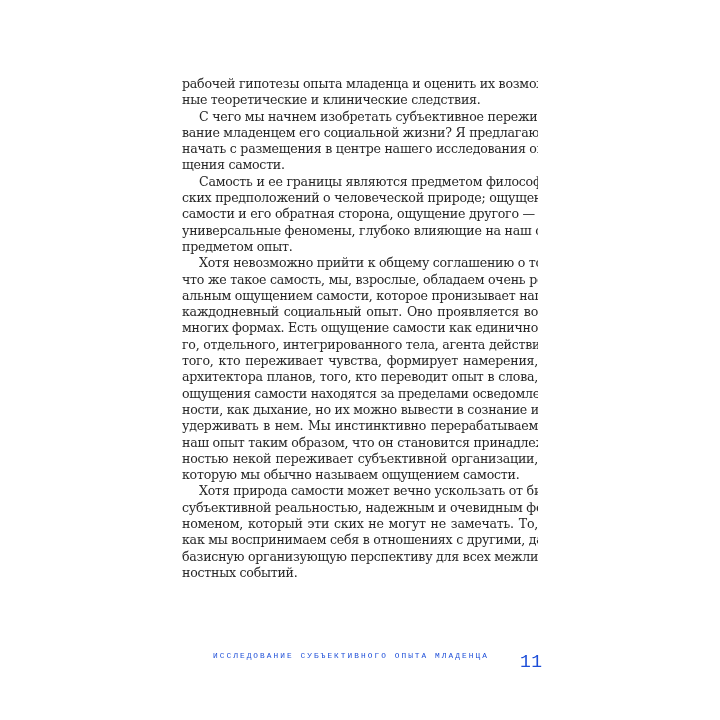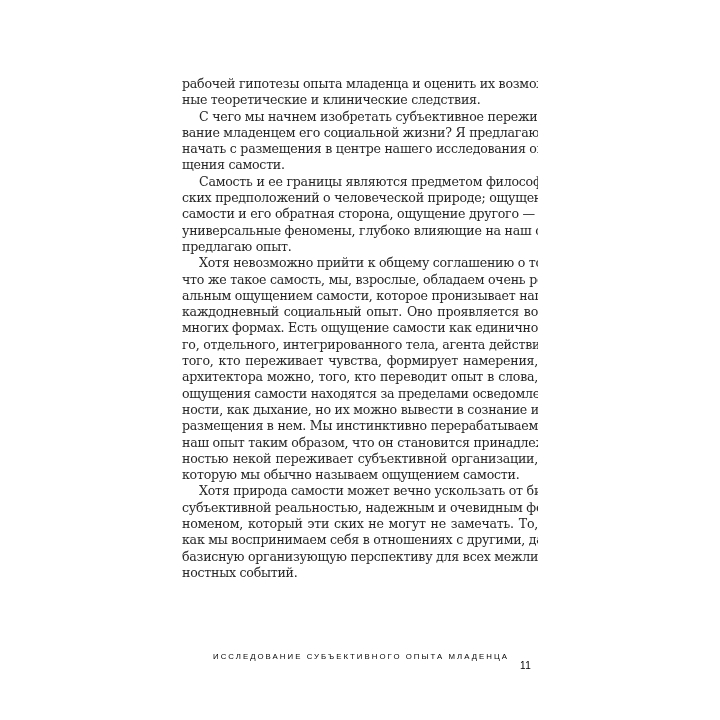--- a/index.html
+++ b/index.html
@@ -44,67 +44,67 @@
   }
   .line.indent {
     padding-left: 17px;
   }
   .footer {
     position: absolute;
     left: 213px;
     top: 648px;
     width: 330px;
     height: 16px;
-    font-family: Liberation Sans, sans-serif;
-    color: #000000;
+    font-family: Liberation Mono, monospace;
+    color: #1d4ed8;
   }
   .running-head {
     position: absolute;
     left: 0;
     top: 4px;
     font-size: 7.8px;
     letter-spacing: 2.05px;
     text-transform: uppercase;
     white-space: nowrap;
   }
   .page-number {
     position: absolute;
     left: 307px;
-    top: 12px;
-    font-size: 10px;
+    top: 4px;
+    font-size: 18px;
     letter-spacing: 0.5px;
   }
 </style>
 </head>
 <body>
 
 <div class="page">
   <div class="text-block">
     <span class="line">рабочей гипотезы опыта младенца и оценить их возмож-</span>
     <span class="line last">ные теоретические и клинические следствия.</span>
     <span class="line indent">С чего мы начнем изобретать субъективное пережи-</span>
     <span class="line">вание младенцем его социальной жизни? Я предлагаю</span>
     <span class="line">начать с размещения в центре нашего исследования ощу-</span>
     <span class="line last">щения самости.</span>
     <span class="line indent">Самость и ее границы являются предметом философ-</span>
     <span class="line">ских предположений о человеческой природе; ощущение</span>
     <span class="line">самости и его обратная сторона, ощущение другого — это</span>
     <span class="line">универсальные феномены, глубоко влияющие на наш со-</span>
-    <span class="line last">предлагаю опыт.</span>
+    <span class="line last">предметом опыт.</span>
     <span class="line indent">Хотя невозможно прийти к общему соглашению о том,</span>
     <span class="line">что же такое самость, мы, взрослые, обладаем очень ре-</span>
     <span class="line">альным ощущением самости, которое пронизывает наш</span>
     <span class="line">каждодневный социальный опыт. Оно проявляется во</span>
     <span class="line">многих формах. Есть ощущение самости как единично-</span>
     <span class="line">го, отдельного, интегрированного тела, агента действия,</span>
     <span class="line">того, кто переживает чувства, формирует намерения,</span>
-    <span class="line">архитектора можно, того, кто переводит опыт в слова,</span>
+    <span class="line">архитектора планов, того, кто переводит опыт в слова,</span>
     <span class="line">ощущения самости находятся за пределами осведомлен-</span>
     <span class="line">ности, как дыхание, но их можно вывести в сознание и</span>
-    <span class="line">размещения в нем. Мы инстинктивно перерабатываем</span>
+    <span class="line">удерживать в нем. Мы инстинктивно перерабатываем</span>
     <span class="line">наш опыт таким образом, что он становится принадлеж-</span>
     <span class="line">ностью некой переживает субъективной организации,</span>
     <span class="line last">которую мы обычно называем ощущением самости.</span>
     <span class="line indent">Хотя природа самости может вечно ускользать от бихе-</span>
     <span class="line">субъективной реальностью, надежным и очевидным фе-</span>
     <span class="line">номеном, который эти ских не могут не замечать. То,</span>
     <span class="line">как мы воспринимаем себя в отношениях с другими, дает</span>
     <span class="line">базисную организующую перспективу для всех межлич-</span>
     <span class="line last">ностных событий.</span>
   </div>

